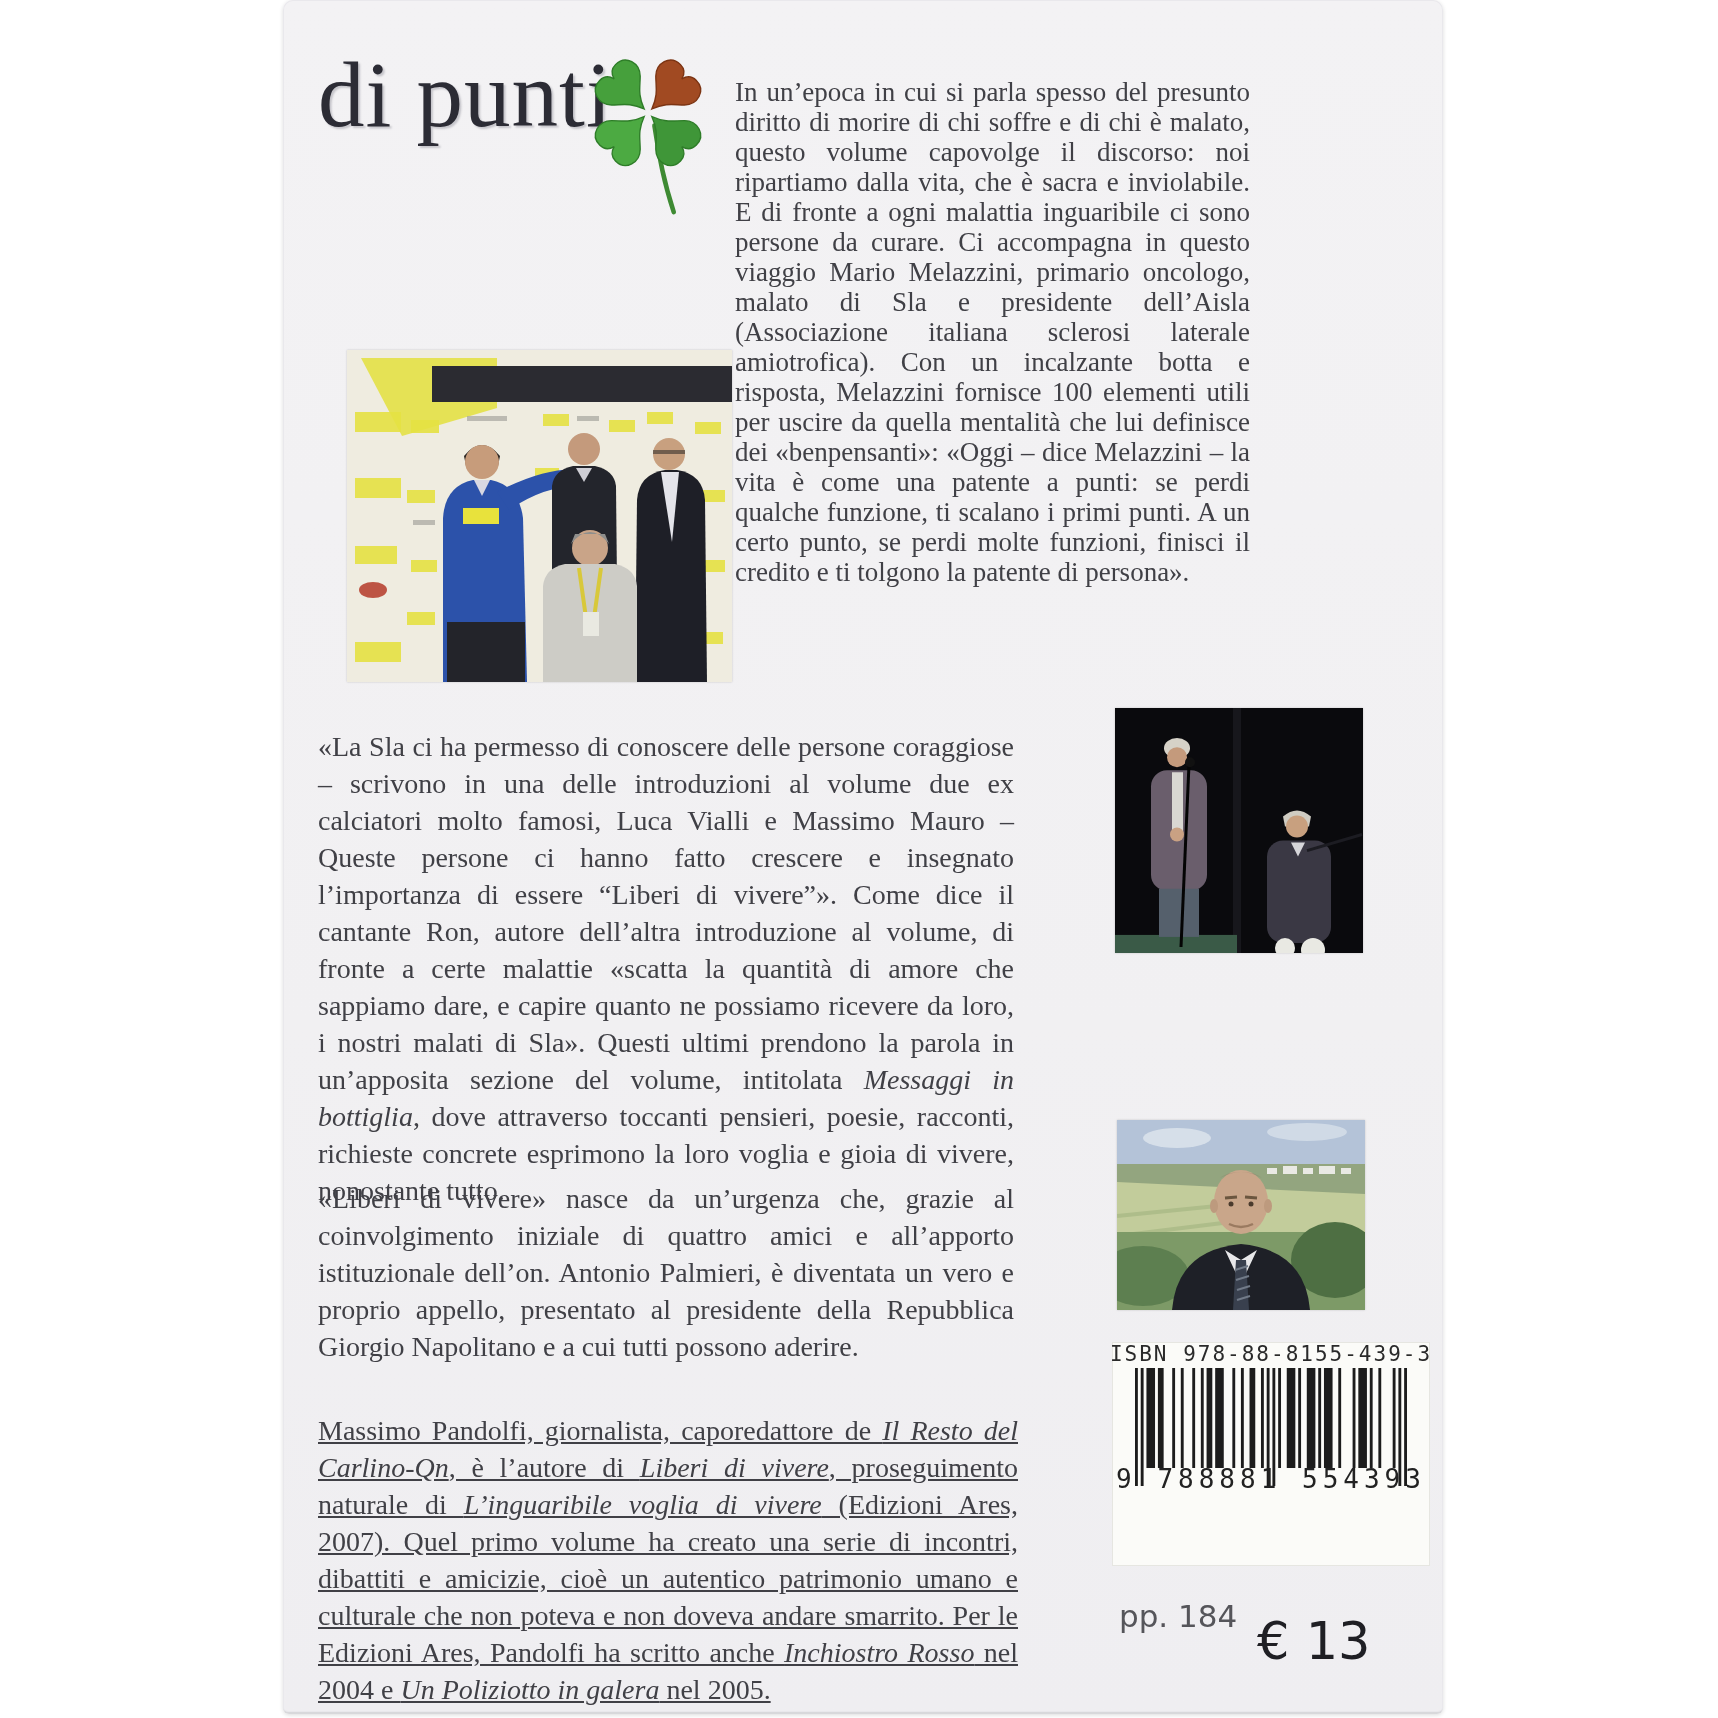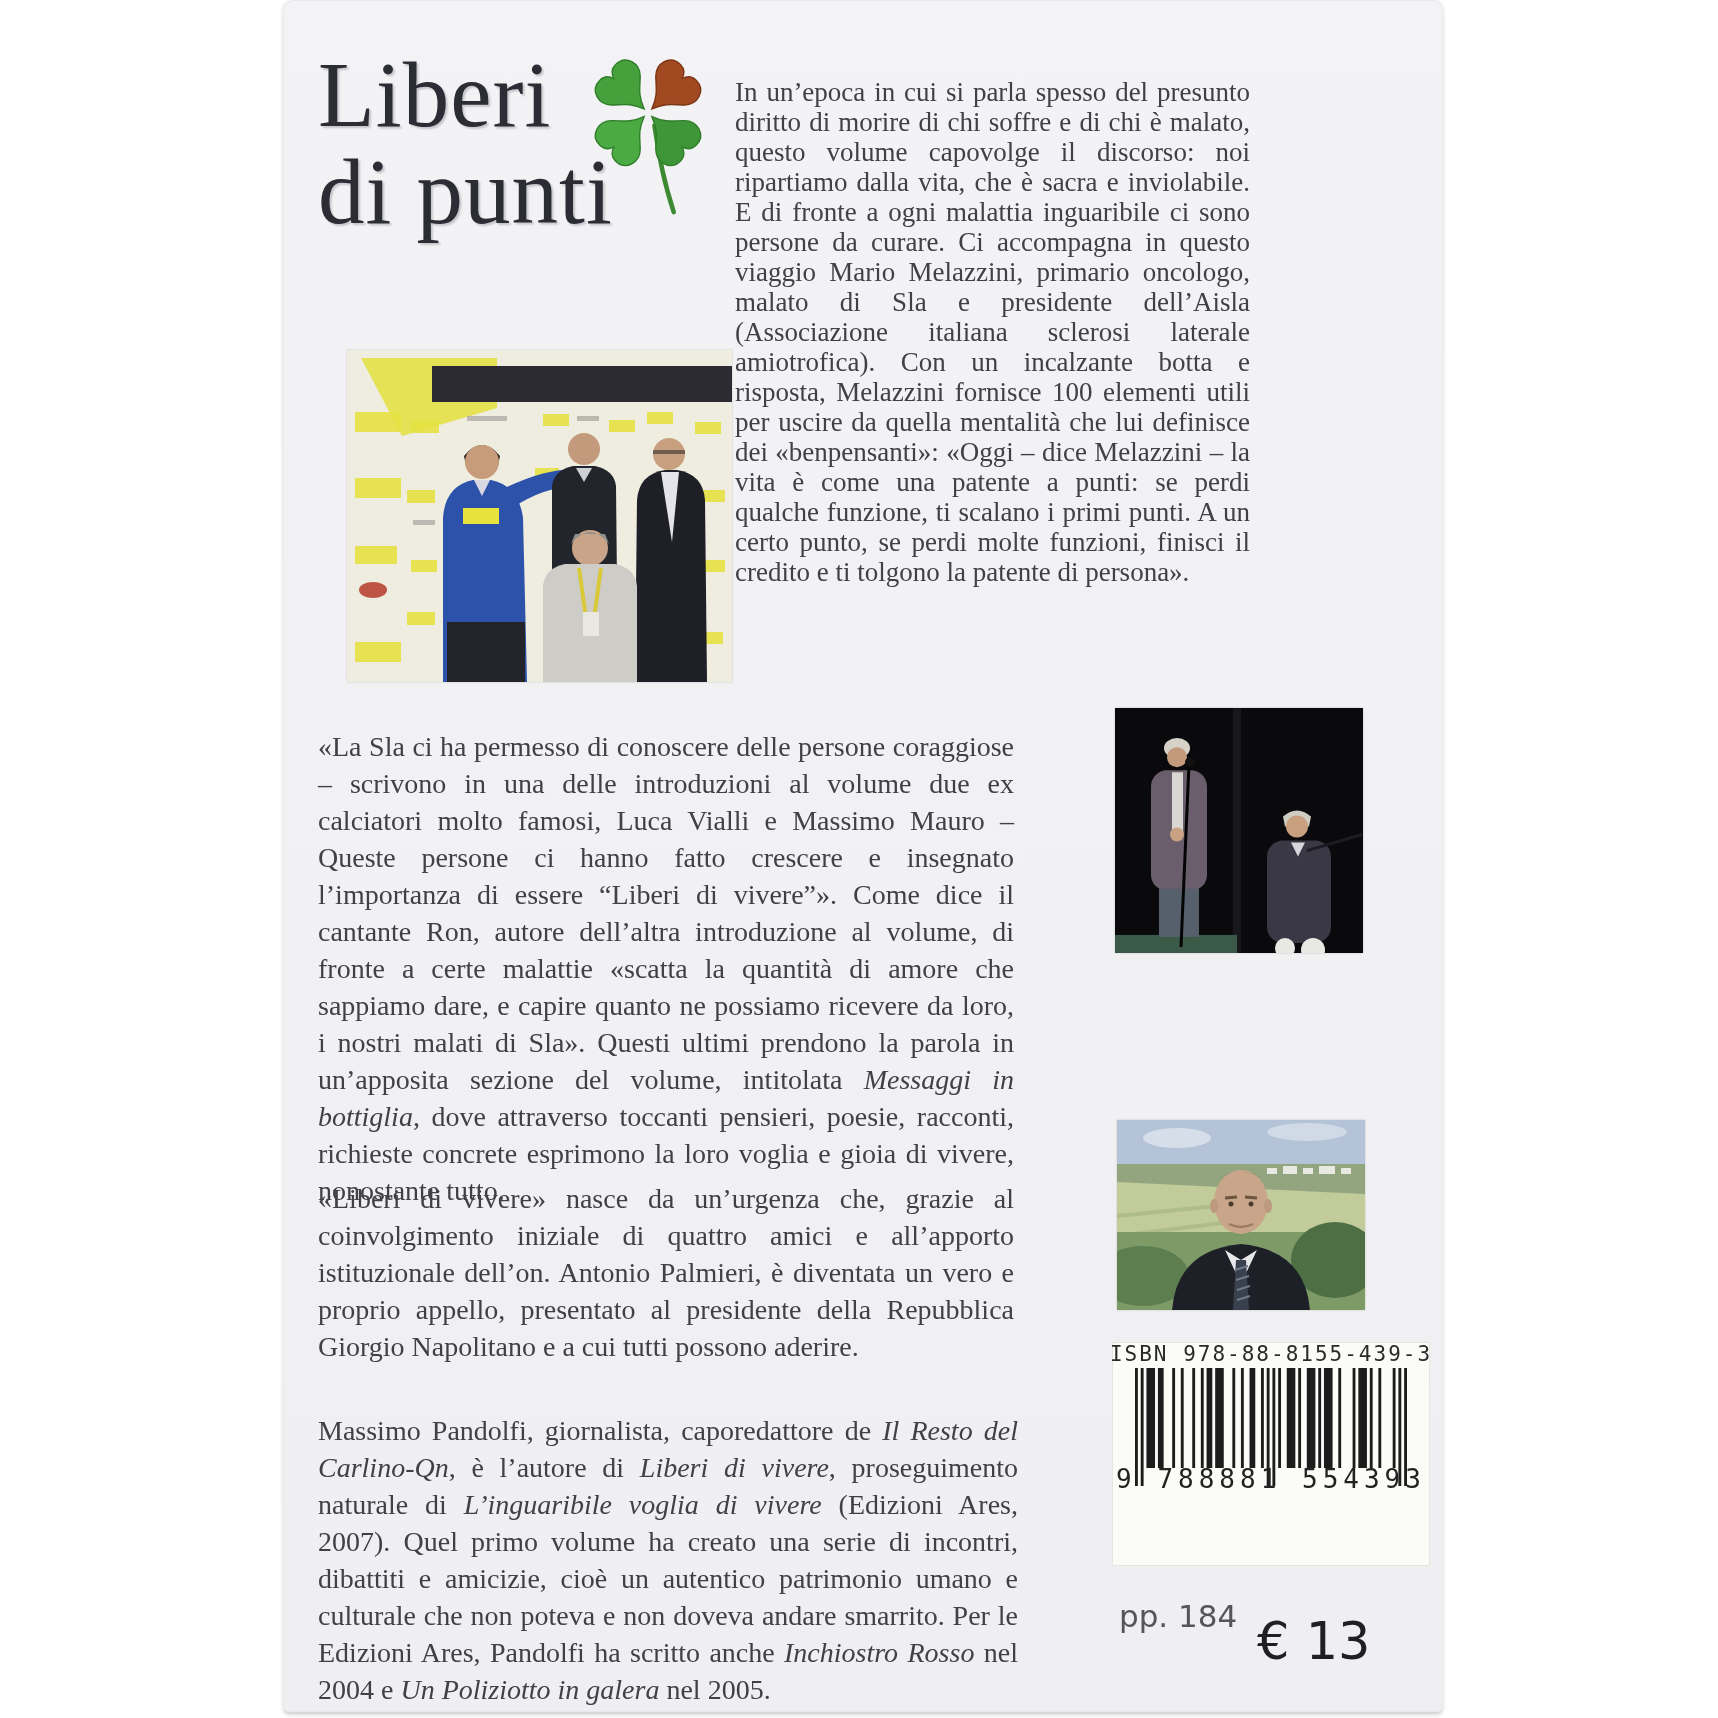--- a/index.html
+++ b/index.html
@@ -11,21 +11,21 @@
          box-shadow:0 1px 4px rgba(0,0,0,.14), inset 0 0 0 1px #e9e8ec;
          border-bottom:2px solid #d8d8db;}
   .title{position:absolute;left:35px;top:46px;color:#2c2c35;
          font-size:93px;line-height:97px;letter-spacing:1px;
          text-shadow:2px 2px 2px rgba(40,40,60,.22);z-index:1;}
   .clover{position:absolute;left:296px;top:34px;width:138px;height:198px;z-index:2;}
   .para{position:absolute;color:#404046;text-align:justify;}
   .para-intro{left:452px;top:50px;width:515px;font-size:27px;line-height:30px;}
   .para-quote{left:35px;top:700px;width:696px;font-size:28px;line-height:37px;}
   .para-appeal{left:35px;top:1152px;width:696px;font-size:28px;line-height:37px;}
-  .para-bio{left:35px;top:1384px;width:700px;font-size:28px;line-height:37px;}
+  .para-bio{left:35px;top:1384px;width:700px;font-size:28px;line-height:37px;text-decoration:underline;}
   .photo{position:absolute;display:block;box-shadow:0 0 2px rgba(0,0,0,.18);}
   .photo-press{left:64px;top:350px;width:385px;height:332px;}
   .photo-stage{left:832px;top:708px;width:248px;height:245px;}
   .photo-portrait{left:834px;top:1120px;width:248px;height:190px;}
   .barcode-box{position:absolute;left:829px;top:1342px;width:318px;height:224px;
                background:#fbfbf8;box-shadow:inset 0 0 0 1px #e6e6e1;
                display:flex;flex-direction:column;align-items:center;}
   .barcode-isbn{font-family:"DejaVu Sans Mono",monospace;font-size:21px;letter-spacing:2px;
                 color:#2a2a2a;white-space:nowrap;}
   .barcode-bars{margin-top:2px;}
@@ -36,21 +36,20 @@
   .footer-price{position:absolute;left:974px;top:1580px;font-family:"DejaVu Sans",sans-serif;
                 font-size:51px;color:#1f1f24;margin-top:32px;}
 </style>
 </head>
 <body>
 
 <div class="canvas">
   <div class="cover">
 
     <div class="title">
-      <div>Liberi</div>
       <div>di punti</div>
     </div>
 
     <svg class="clover" viewBox="0 0 150 200" aria-hidden="true">
       <defs>
         <path id="leaf" d="M0,30 C -6,14 -14,10 -22,2 C -32,-8 -28,-26 -12,-26 C -4,-26 -1,-20 0,-16 C 1,-20 4,-26 12,-26 C 28,-26 32,-8 22,2 C 14,10 6,14 0,30 Z"></path>
       </defs>
       <path d="M 82,92 C 88,130 92,152 103,186" fill="none" stroke="#3e8a33" stroke-width="5" stroke-linecap="round"></path>
       <use href="#leaf" transform="translate(75,78) rotate(-45) translate(0,-36)" fill="#46a03c" stroke="#2e7d28" stroke-width="1.5"></use>
       <use href="#leaf" transform="translate(75,78) rotate(45) translate(0,-36)" fill="#a14a22" stroke="#7c3413" stroke-width="1.5"></use>

